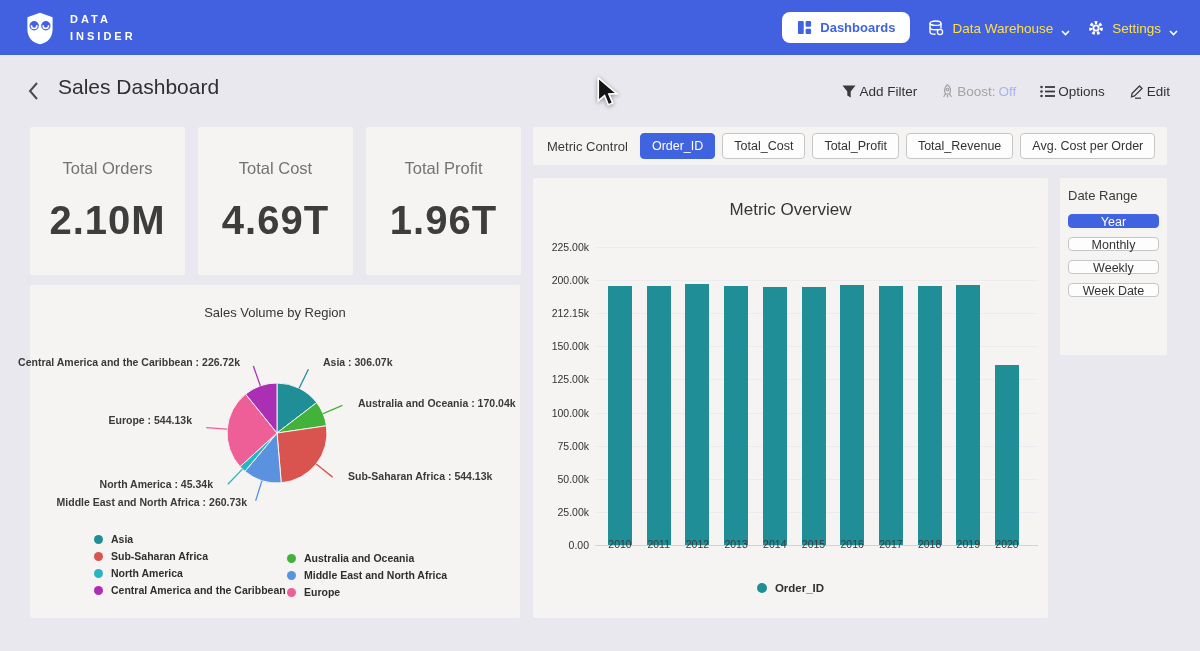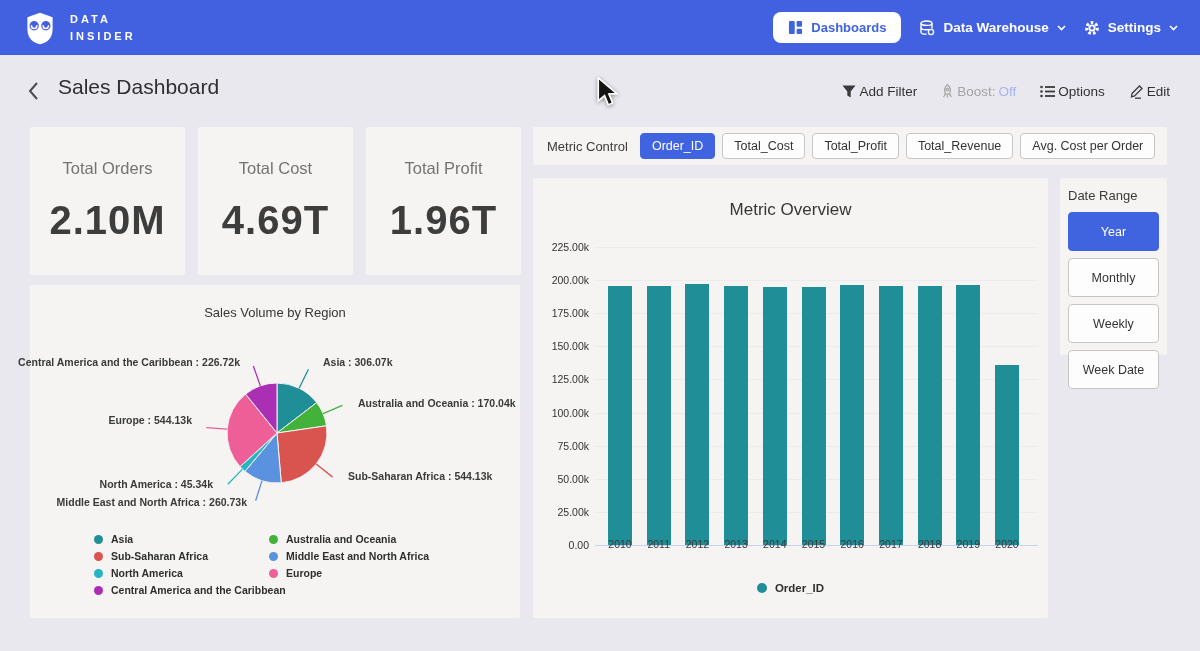--- a/index.html
+++ b/index.html
@@ -8,21 +8,21 @@
 
   
   .navbar { height:55px; background:var(--navbar,#4261e0); display:flex; align-items:center;
     padding:0 22px; position:relative; }
   .brand { display:flex; align-items:center; gap:12px; }
   .brand-text { color:#fff; font-size:11px; font-weight:bold; letter-spacing:3px; line-height:1.5; }
   .nav-right { margin-left:auto; display:flex; align-items:center; gap:18px; }
   .dash-btn { background:#fff; border:none; color:var(--accent,#4064e0); height:31px; padding:0 15px;
     border-radius:8px; display:flex; align-items:center; gap:8px; font-size:13px; font-weight:bold;
     cursor:pointer; font-family:inherit; }
-  .nav-item { color:#ffffff; font-size:13.5px; font-weight:700; display:flex; align-items:center; gap:8px; cursor:pointer; }
+  .nav-item { color:#fde047; font-size:13.5px; font-weight:400; display:flex; align-items:flex-end; gap:8px; cursor:pointer; }
 
   
   .page { position:relative; width:1200px; height:596px; background:#e9e8ee; }
   .back-btn { position:absolute; left:27px; top:26px; width:20px; height:20px; cursor:pointer; }
   .page-title { position:absolute; left:58px; top:20px; font-size:21px; font-weight:500; color:#303030; }
   .header-actions { position:absolute; right:30px; top:29px; display:flex; align-items:center; gap:24px; }
   .action { display:flex; align-items:center; gap:3px; font-size:13.5px; font-weight:500; color:#323232; cursor:pointer; }
   .action.dim { color:#a3a3a3; cursor:default; }
   .boost-off { color:var(--boost-off,#a9b4f0); }
 
@@ -56,36 +56,36 @@
   .xlabel { position:absolute; font-size:10.5px; color:#3a3a3a; transform:translateX(-50%); }
   .chart-legend { position:absolute; left:0; right:0; top:404px; display:flex; justify-content:center;
     align-items:center; gap:8px; font-size:11.5px; font-weight:bold; color:#2f2f2f; }
   .dot { border-radius:50%; display:inline-block; }
   .dot-10 { width:10px; height:10px; }
   .dot-9 { width:9px; height:9px; }
 
   
   .date-card { left:1060px; top:123px; width:107px; height:177px; padding:10px 8px; }
   .date-label { font-size:13px; font-weight:500; color:#3a3a3a; margin-bottom:9px; }
-  .date-card .pill-btn { width:100%; height:39px; margin-bottom:7px; }
+  .date-card .pill-btn { width:100%; height:14px; margin-bottom:7px; }
 
   
   .pie-card { left:30px; top:230px; width:490px; height:333px; }
   .pie-title { text-align:center; margin-top:20px; font-size:13px; font-weight:500; color:#363636; }
   .pie-svg { position:absolute; left:0; top:0; width:490px; height:333px; }
   .pie-label { position:absolute; font-size:10.5px; font-weight:bold; color:#3a3a3a; white-space:nowrap; }
   .pl-0 { left:293px; top:71px; }
   .pl-1 { left:328px; top:112px; }
   .pl-2 { left:318px; top:185px; }
   .pl-3 { right:273px; top:211px; }
   .pl-4 { right:307px; top:193px; }
   .pl-5 { right:328px; top:129px; }
   .pl-6 { right:280px; top:71px; }
   .pie-legend-col { position:absolute; top:248px; display:flex; flex-direction:column; gap:5px; }
-  .col-a { left:64px; } .col-b { left:239px; }
+  .col-a { left:64px; } .col-b { left:257px;margin-top:19px; }
   .legend-row { display:flex; align-items:center; gap:8px; font-size:10.5px; font-weight:bold; color:#2f2f2f; }
 
   .cursor { position:absolute; left:595px; top:22px; pointer-events:none;
     filter:drop-shadow(0 1px 2px rgba(0,0,0,.4)); }
 </style>
 </head>
 <body>
 
 <div class="navbar">
   <div class="brand">
@@ -204,21 +204,21 @@
       <button class="pill-btn">Total_Revenue</button>
       <button class="pill-btn">Avg. Cost per Order</button>
     </div>
   </div>
 
   <div class="card chart-card">
     <div class="chart-title">Metric Overview</div>
     <div class="yticks" id="yticks">
         <div class="ytick" style="top: 0px;">225.00k</div>
         <div class="ytick" style="top: 33.1111px;">200.00k</div>
-        <div class="ytick" style="top: 66.2222px;">175.00k</div>
+        <div class="ytick" style="top: 66.2222px;">212.15k</div>
         <div class="ytick" style="top: 99.3333px;">150.00k</div>
         <div class="ytick" style="top: 132.444px;">125.00k</div>
         <div class="ytick" style="top: 165.556px;">100.00k</div>
         <div class="ytick" style="top: 198.667px;">75.00k</div>
         <div class="ytick" style="top: 231.778px;">50.00k</div>
         <div class="ytick" style="top: 264.889px;">25.00k</div>
         <div class="ytick" style="top: 298px;">0.00</div>
       </div>
     <div class="plot" id="barplot">
         <div class="gridline" style="top: 0px;"></div>

